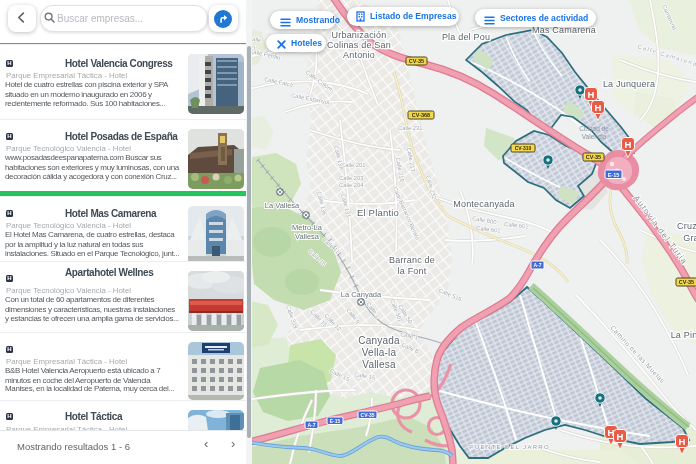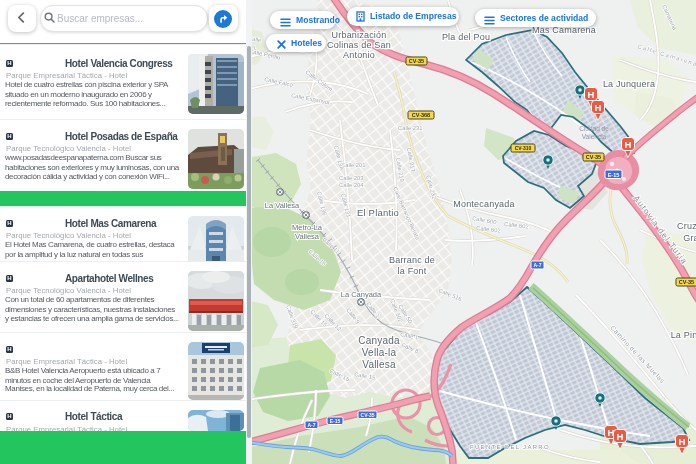--- a/index.html
+++ b/index.html
@@ -492,21 +492,21 @@
       </div>
     </div>
 
     <div class="card abs" style="top:119px;height:71px">
       <div class="hicon" style="top:13px">H</div>
       <div class="title" style="top:11px">Hotel Posadas de España</div>
       <div class="subtitle" style="top:24px">Parque Tecnológico Valencia - Hotel</div>
       <div class="desc" style="top:0">
         <div style="top:33.0px">www.posadasdeespanapaterna.com Buscar sus</div>
         <div style="top:42.7px">habitaciones son exteriores y muy luminosas, con una</div>
-        <div style="top:52.4px">decoración cálida y actividad y con conexión WiFi...</div>
+        <div style="top:52.4px">decoración cálida y acogedora y con conexión Cruz...</div>
       </div>
 
       <div class="thumb" style="top:9px;height:60px">
         <svg width="56" height="60" viewBox="0 0 56 60">
             <rect width="56" height="60" fill="#d6dad5"></rect>
             <rect x="0" y="0" width="56" height="26" fill="#dfe2de"></rect>
             <path d="M0,26 L10,18 L46,16 L56,24 L56,44 L0,44 Z" fill="#5f4b3d"></path>
             <path d="M2,24 L44,20 L44,26 L2,30 Z" fill="#7a5f4c"></path>
             <rect x="30" y="4" width="9" height="32" fill="#8a7257"></rect>
             <rect x="32" y="7" width="5" height="7" fill="#e3c86a"></rect>
@@ -515,21 +515,21 @@
             <rect x="0" y="44" width="56" height="16" fill="#7d9c5f"></rect>
             <circle cx="7" cy="48" r="4" fill="#a4bd7a"></circle>
             <circle cx="17" cy="51" r="4" fill="#c85a50"></circle>
             <circle cx="28" cy="48" r="3.5" fill="#d8d2b0"></circle>
             <circle cx="40" cy="51" r="4" fill="#8fae6c"></circle>
             <circle cx="50" cy="49" r="3.5" fill="#b8c98e"></circle>
           </svg>
       </div>
     </div>
 
-    <div class="card abs" style="top:206px;height:71px">
+    <div class="card abs" style="top:196px;height:71px">
       <div class="hicon" style="top:13px">H</div>
       <div class="title" style="top:11px">Hotel Mas Camarena</div>
       <div class="subtitle" style="top:24px">Parque Tecnológico Valencia - Hotel</div>
       <div class="desc" style="top:0">
         <div style="top:33.0px">El Hotel Mas Camarena, de cuatro estrellas, destaca</div>
         <div style="top:42.7px">por la amplitud y la luz natural en todas sus</div>
         <div style="top:52.4px">instalaciones. Situado en el Parque Tecnológico, junt...</div>
       </div>
 
       <div class="thumb" style="top:9px;height:60px">
@@ -546,21 +546,21 @@
             <rect x="0" y="34" width="18" height="16" fill="#e8ebec"></rect>
             <rect x="38" y="34" width="18" height="16" fill="#e8ebec"></rect>
             <rect x="0" y="50" width="56" height="10" fill="#b8bdb9"></rect>
             <rect x="24" y="40" width="8" height="10" fill="#3d5a74"></rect>
           </svg>
       </div>
     </div>
 
     <div class="card abs" style="top:261px;height:71px">
       <div class="hicon" style="top:13px">H</div>
-      <div class="title" style="top:11px">Apartahotel Wellnes</div>
+      <div class="title" style="top:5px">Apartahotel Wellnes</div>
       <div class="subtitle" style="top:24px">Parque Tecnológico Valencia - Hotel</div>
       <div class="desc" style="top:0">
         <div style="top:33.0px">Con un total de 60 apartamentos de diferentes</div>
         <div style="top:42.7px">dimensiones y características, nuestras instalaciones</div>
         <div style="top:52.4px">y estancias te ofrecen una amplia gama de servicios...</div>
       </div>
 
       <div class="thumb" style="top:9px;height:60px">
         <svg width="56" height="60" viewBox="0 0 56 60">
             <rect width="56" height="60" fill="#ccd1d5"></rect>
@@ -649,20 +649,27 @@
             <ellipse cx="30" cy="4" rx="12" ry="4" fill="#dce9f2"></ellipse>
             <rect x="38" y="3" width="18" height="18" fill="#5e90b5"></rect>
             <rect x="42" y="5" width="10" height="16" fill="#3e6f96"></rect>
           </svg>
       </div>
     </div>
 
   </div>
 &gt;
   
+  <div id="footer" class="abs">
+    <div id="foottext" class="abs">Mostrando resultados 1 - 6</div>
+
+    <div class="chev" style="left:204px">‹</div>
+
+    <div class="chev" style="left:231px">›</div>
+  </div>
 </div>
 
 <div id="sbtrack" class="abs">
     <div id="sbthumb" class="abs"></div>
   </div>
 
 <div class="mapbtn" style="left:270px;top:11px;width:66px;height:18px;z-index:4">
   <span class="ic" style="margin-left:10px"><svg width="11" height="9" viewBox="0 0 11 9">
         <g stroke="#1a73e8" stroke-width="1.5" stroke-linecap="round">
           <line x1="1" y1="1.2" x2="10" y2="1.2"></line>

